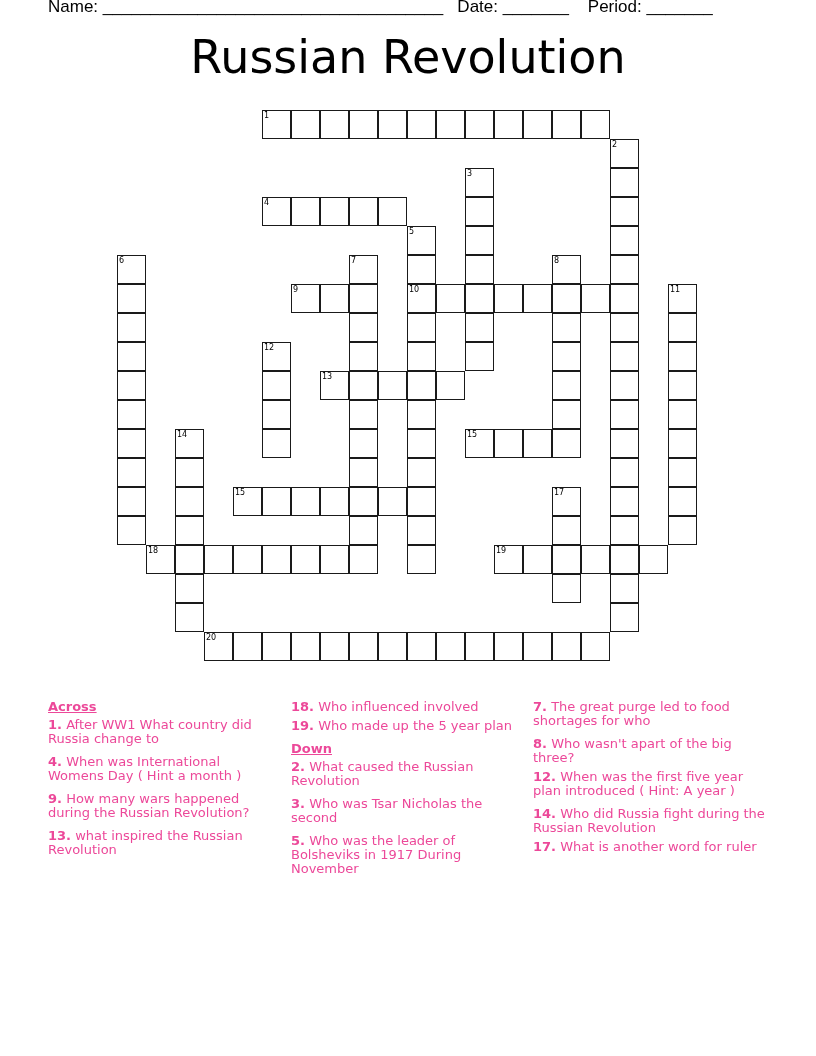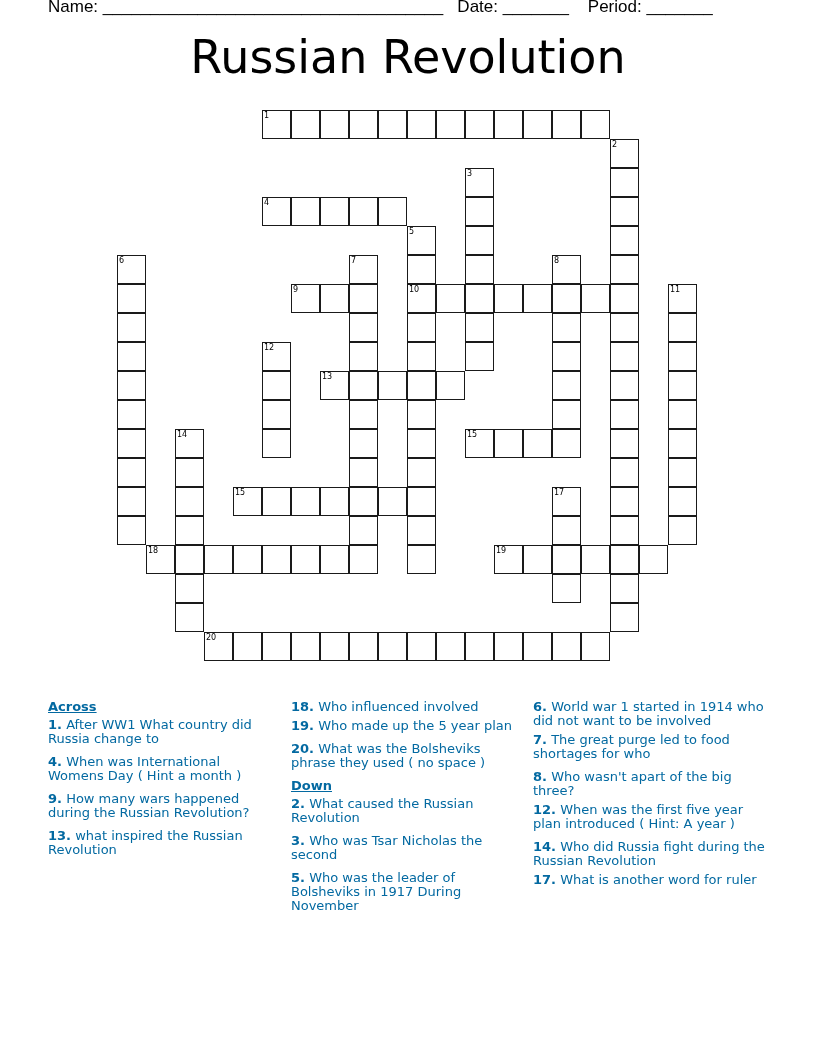--- a/index.html
+++ b/index.html
@@ -17,21 +17,21 @@
   }
   .grid { position: absolute; left: 0; top: 0; width: 816px; height: 680px; }
   .cell {
     position: absolute; width: 29px; height: 29px; box-sizing: border-box;
     border: 1.5px solid #1a1a1a; background: #fff;
   }
   .cell-num {
     position: absolute; top: 0px; left: 1px; font-family: "DejaVu Sans", sans-serif;
     font-size: 8px; line-height: 9px; color: #000;
   }
-  .clues { position: absolute; top: 700px; font-family: "DejaVu Sans", sans-serif; font-size: 13px; line-height: 14px; color: #0369a1; }
+  .clues { position: absolute; top: 700px; font-family: "DejaVu Sans", sans-serif; font-size: 13px; line-height: 14px; color: #ec4899; }
   .col1 { left: 48px; width: 230px; }
   .col2 { left: 291px; width: 235px; }
   .col3 { left: 533px; width: 240px; }
   .clue-heading { font-weight: bold; text-decoration: underline; margin: 0 0 4px 0; font-size: 13px; }
   .clue { margin: 0 0 9px 0; }
   .clue b { font-weight: bold; }
   .clue.tight { margin-bottom: 5px; }
 </style>
 </head>
 <body>
@@ -233,27 +233,25 @@
   <div class="clue-heading">Across</div>
   <div class="clue"><b>1.</b> <span>After WW1 What country did Russia change to</span></div>
   <div class="clue"><b>4.</b> <span>When was International Womens Day ( Hint a month )</span></div>
   <div class="clue"><b>9.</b> <span>How many wars happened during the Russian Revolution?</span></div>
   <div class="clue tight"><b>13.</b> <span>what inspired the Russian Revolution</span></div>
 </div>
 
 <div class="clues col2">
   <div class="clue tight"><b>18.</b> <span>Who influenced involved</span></div>
   <div class="clue"><b>19.</b> <span>Who made up the 5 year plan</span></div>
-  <div class="clue"><b>20.</b> <span>What was the Bolsheviks phrase they used ( no space )</span></div>
   <div class="clue-heading">Down</div>
   <div class="clue"><b>2.</b> <span>What caused the Russian Revolution</span></div>
   <div class="clue"><b>3.</b> <span>Who was Tsar Nicholas the second</span></div>
   <div class="clue"><b>5.</b> <span>Who was the leader of Bolsheviks in 1917 During November</span></div>
 </div>
 
 <div class="clues col3">
-  <div class="clue tight"><b>6.</b> <span>World war 1 started in 1914 who did not want to be involved</span></div>
   <div class="clue"><b>7.</b> <span>The great purge led to food shortages for who</span></div>
   <div class="clue tight"><b>8.</b> <span>Who wasn't apart of the big three?</span></div>
   <div class="clue"><b>12.</b> <span>When was the first five year plan introduced ( Hint: A year )</span></div>
   <div class="clue tight"><b>14.</b> <span>Who did Russia fight during the Russian Revolution</span></div>
   <div class="clue"><b>17.</b> <span>What is another word for ruler</span></div>
 </div>
 
 </body></html>

